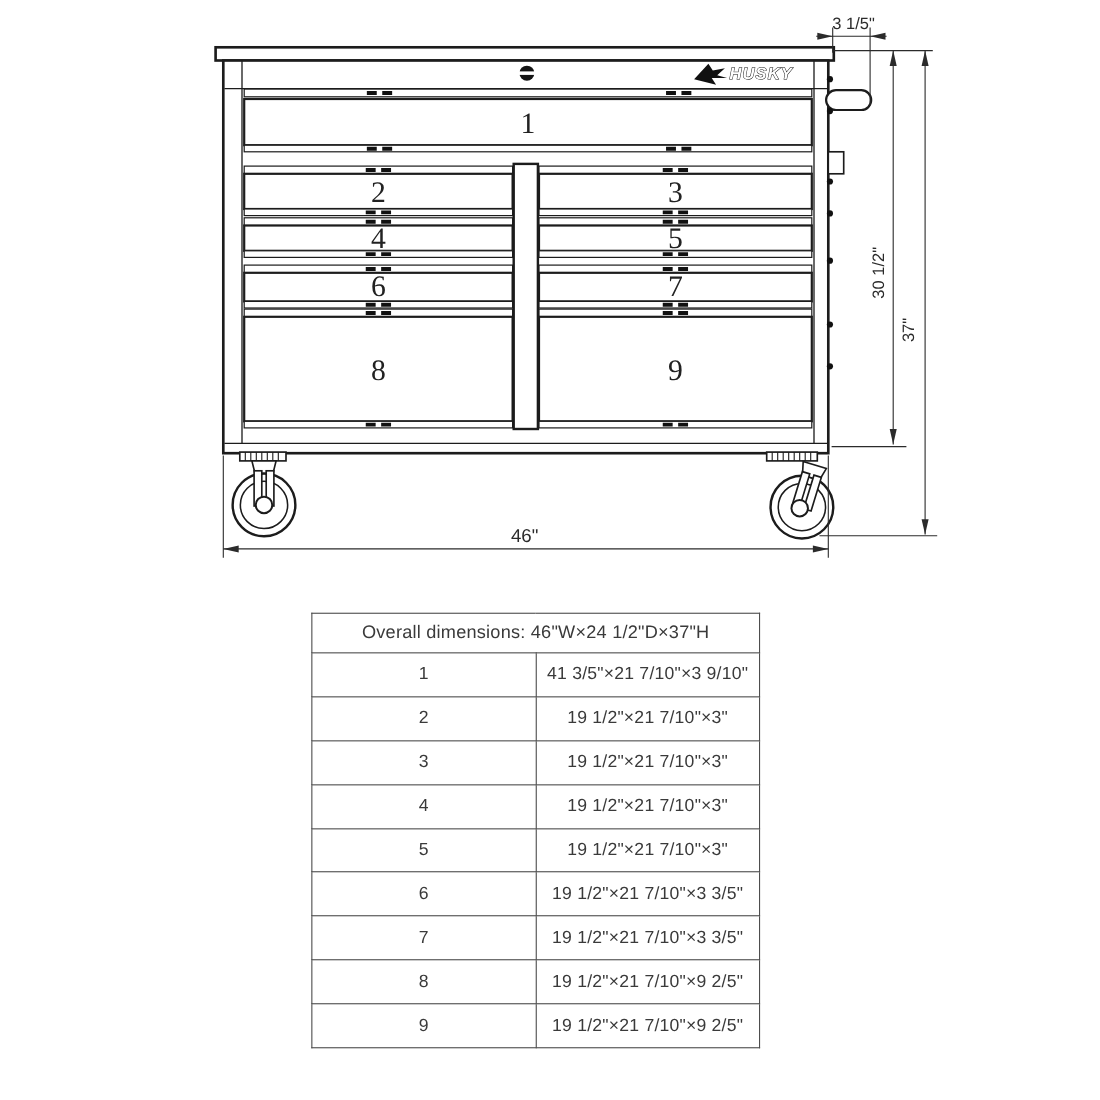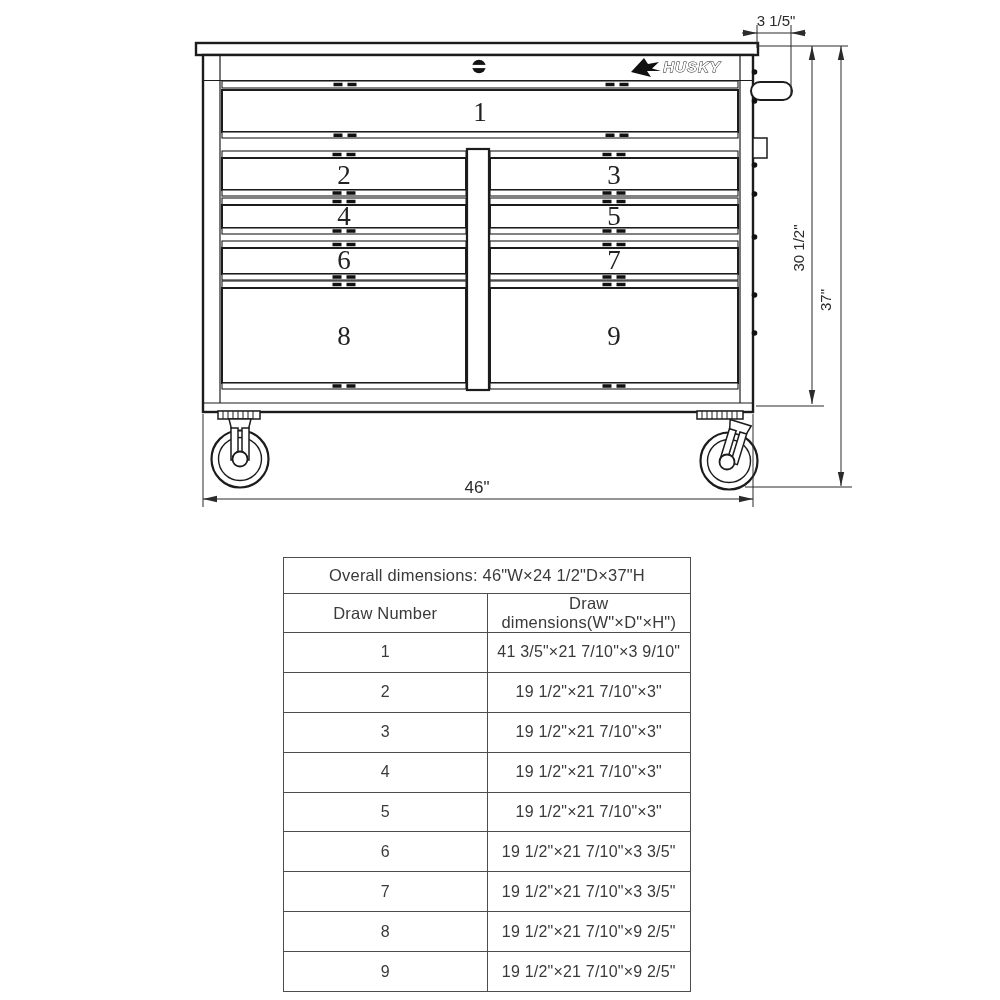--- a/index.html
+++ b/index.html
@@ -188,24 +188,20 @@
       <polygon points="753,499 739,495.8 739,502.2" fill="#2b2b2b" stroke="none"></polygon>
       <text class="dimtext" x="477" y="493" text-anchor="middle" stroke="none" style="font-size:17px;">46"</text>
     </g>
   </svg>
 
   <table id="spec-table">
     <tbody>
       <tr class="hrow">
         <td colspan="2">Overall dimensions: 46"W×24 1/2"D×37"H</td>
       </tr>
-      <tr class="hrow">
-        <td class="c1">Draw Number</td>
-        <td>Draw dimensions(W"×D"×H")</td>
-      </tr>
       <tr class="drow">
         <td class="c1">1</td>
         <td>41 3/5"×21 7/10"×3 9/10"</td>
       </tr>
       <tr class="drow">
         <td class="c1">2</td>
         <td>19 1/2"×21 7/10"×3"</td>
       </tr>
       <tr class="drow">
         <td class="c1">3</td>

